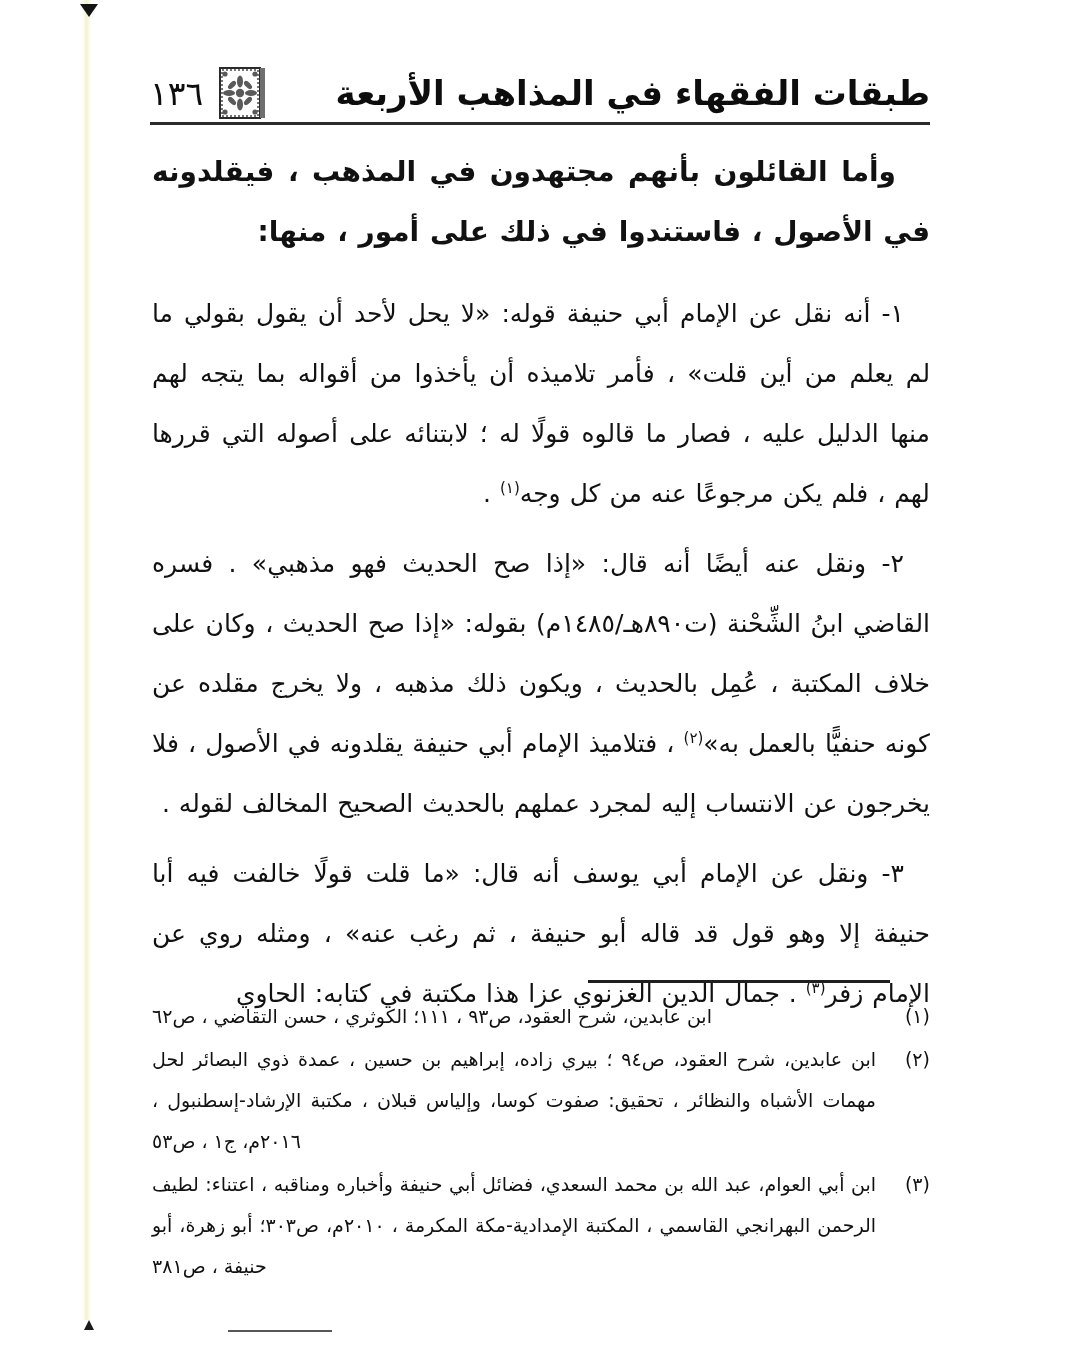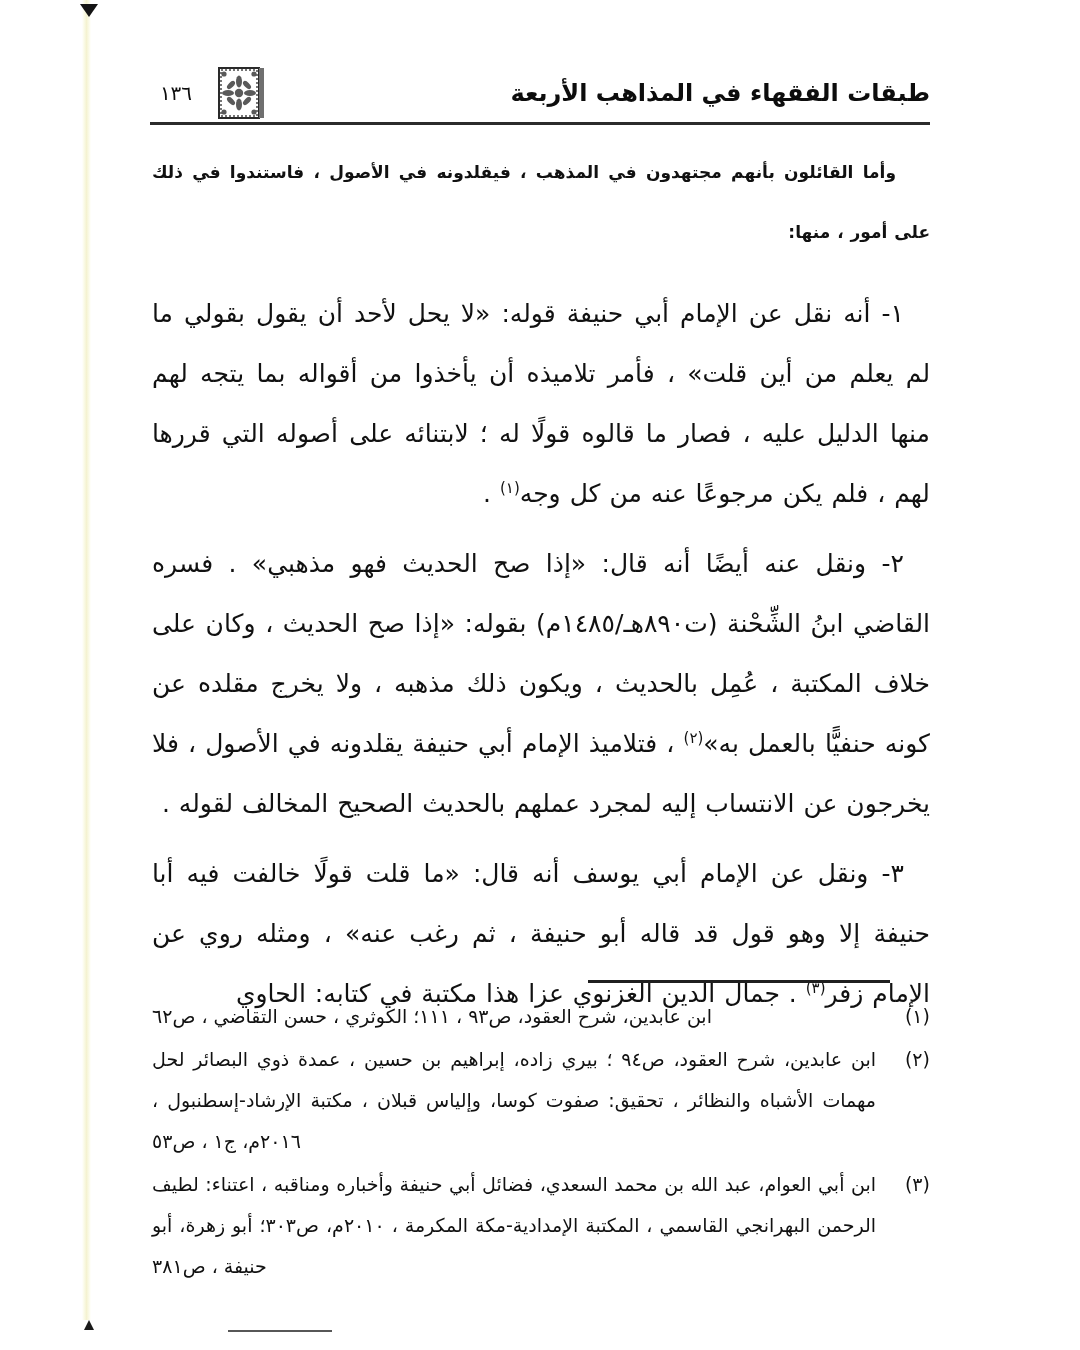--- a/index.html
+++ b/index.html
@@ -67,39 +67,39 @@
     right: 150px;
     left: 150px;
     top: 62px;
     height: 62px;
     display: flex;
     align-items: center;
     justify-content: space-between;
     flex-direction: row;
   }
   .running-title {
-    font-size: 24px;
+    font-size: 34px;
     font-weight: bold;
     letter-spacing: 0px;
     white-space: nowrap;
     color: #0d0d0d;
   }
   .header-right {
     display: flex;
     align-items: center;
     gap: 16px;
     flex-direction: row;
   }
   .ornament {
     width: 48px;
     height: 52px;
     position: relative;
   }
   .page-number {
-    font-size: 20px;
+    font-size: 33px;
     font-weight: normal;
     color: #0d0d0d;
     min-width: 52px;
     text-align: center;
   }
   .header-rule {
     position: absolute;
     right: 150px;
     left: 150px;
     top: 122px;
@@ -120,21 +120,21 @@
     margin: 0 0 16px 0;
     font-size: 25px;
     line-height: 60px;
     text-indent: 34px;
     text-align: justify;
     text-align-last: right;
     word-spacing: 1px;
   }
   p.para.lead {
     font-weight: bold;
-    font-size: 17px;
+    font-size: 28px;
     margin-bottom: 22px;
   }
   p.para.numbered {
     text-indent: 26px;
     margin-bottom: 10px;
   }
   .b { font-weight: normal; }
   sup.fn {
     font-size: 15px;
     vertical-align: super;

